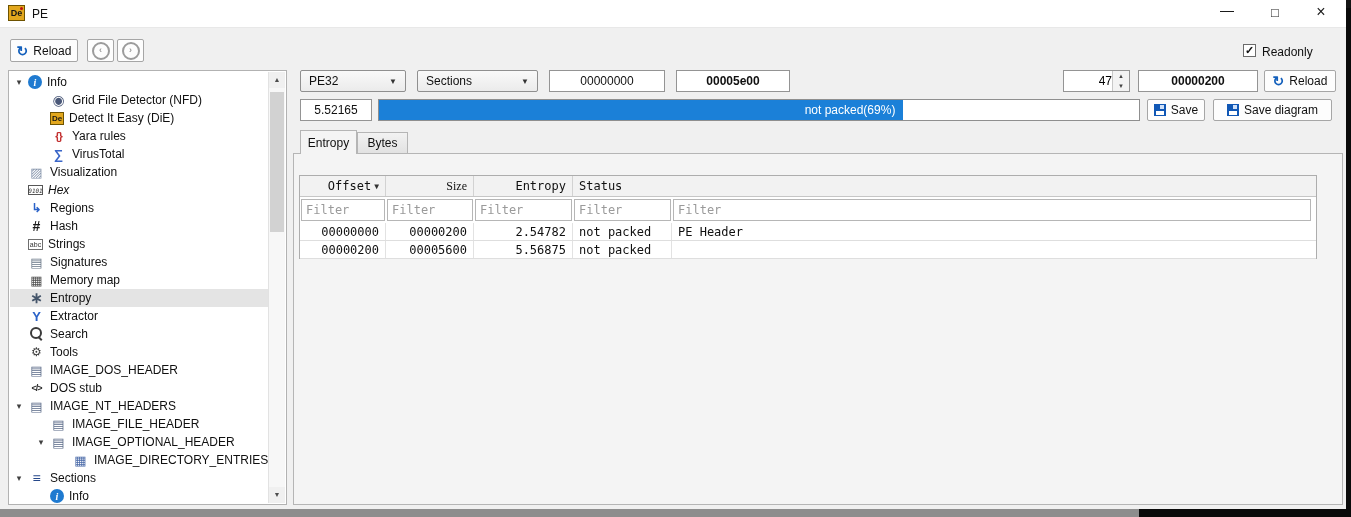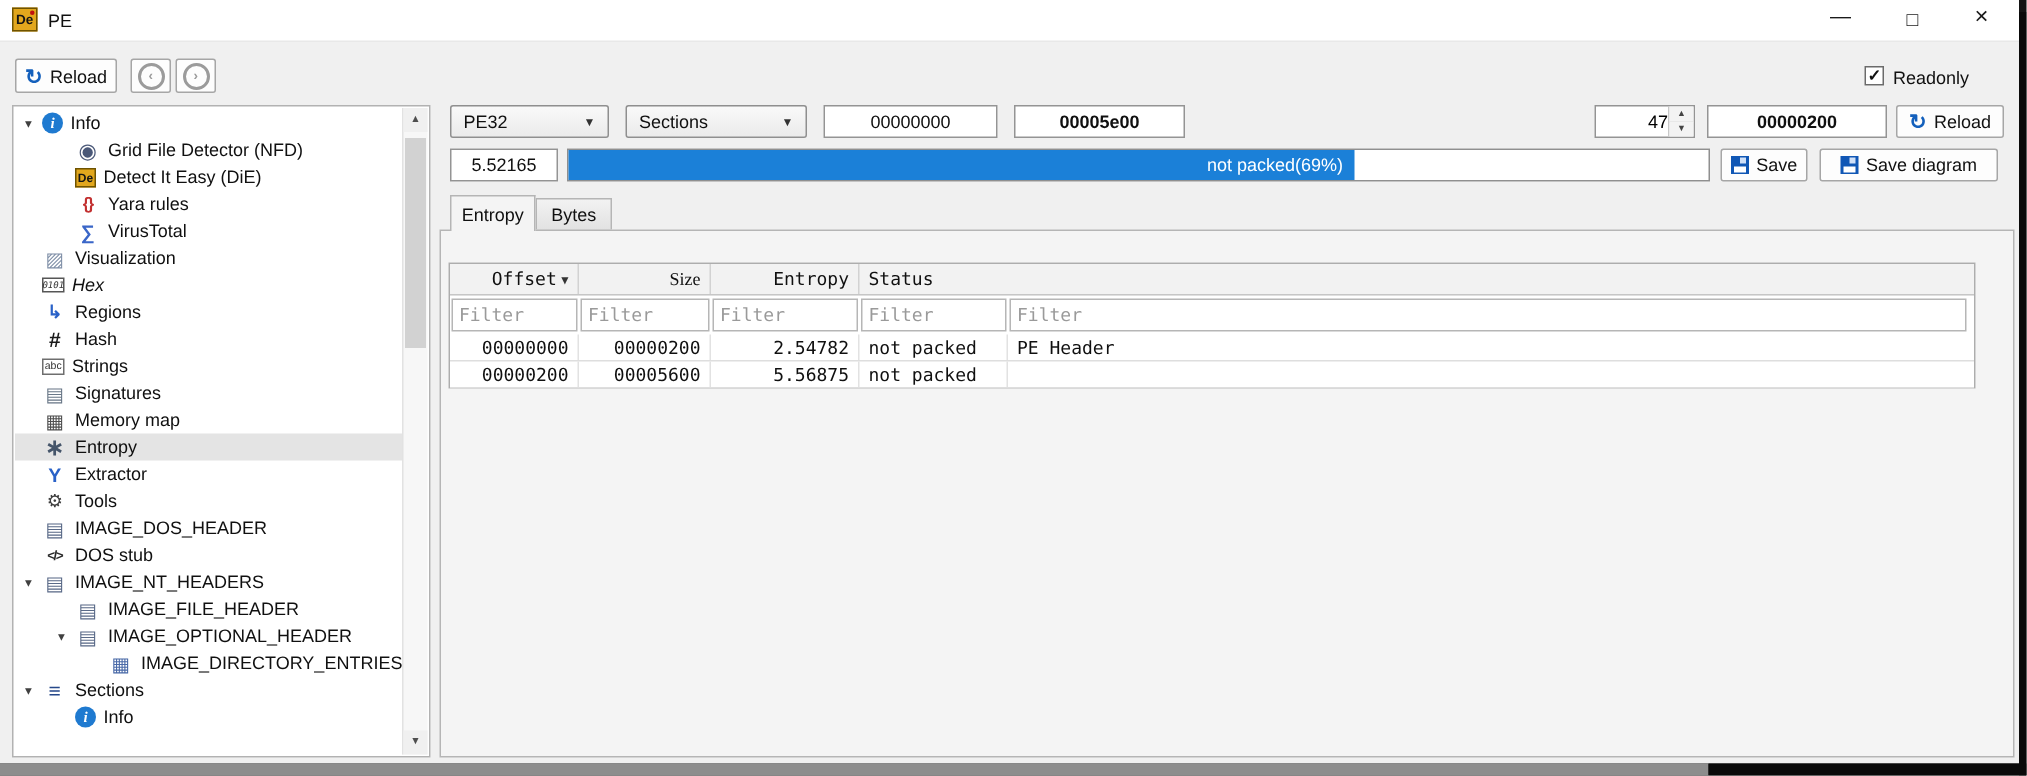--- a/index.html
+++ b/index.html
@@ -227,20 +227,25 @@
         </div>
         <div class="tree-item selected" style="padding-left: 0px;">
           <span class="expander"></span>
           <span class="ticon ic-ent">∗</span>
           <span class="tlabel">Entropy</span>
         </div>
         <div class="tree-item" style="padding-left: 0px;">
           <span class="expander"></span>
           <span class="ticon ic-ext">Y</span>
           <span class="tlabel">Extractor</span>
+        </div>
+        <div class="tree-item" style="padding-left: 0px;">
+          <span class="expander"></span>
+          <span class="ticon ic-search"></span>
+          <span class="tlabel">Search</span>
         </div>
         <div class="tree-item" style="padding-left: 0px;">
           <span class="expander"></span>
           <span class="ticon ic-tools">⚙</span>
           <span class="tlabel">Tools</span>
         </div>
         <div class="tree-item" style="padding-left: 0px;">
           <span class="expander"></span>
           <span class="ticon ic-struct">▤</span>
           <span class="tlabel">IMAGE_DOS_HEADER</span>

